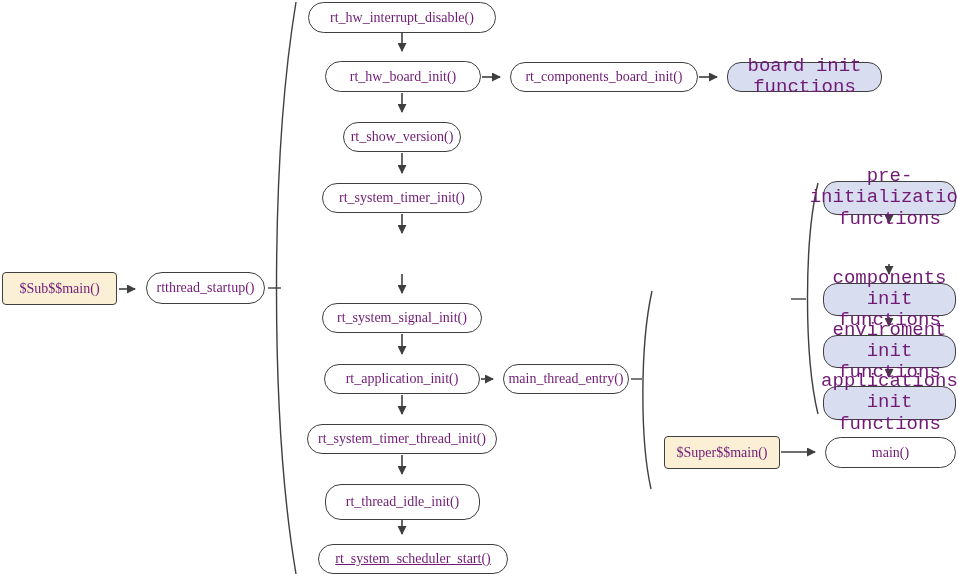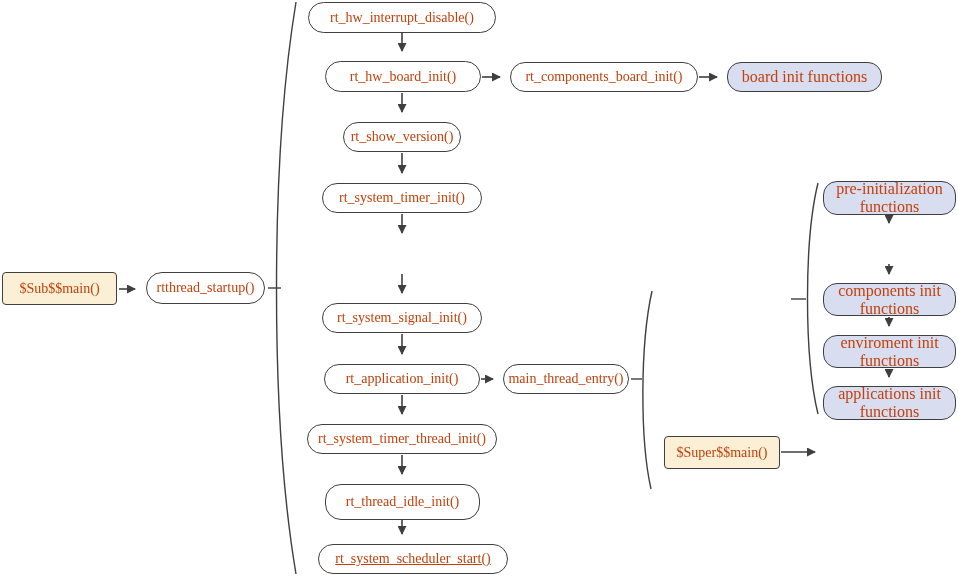--- a/index.html
+++ b/index.html
@@ -26,34 +26,35 @@
 
   .node {
     position: absolute;
     display: flex;
     align-items: center;
     justify-content: center;
     text-align: center;
     box-sizing: border-box;
     background: var(--box_fill_white);
     border: 1.4px solid var(--border);
-    color: #c2410c;
+    color: #701a75;
     font-size: 14px;
     line-height: 1.12;
     white-space: nowrap;
   }
   .rounded { border-radius: 16px; }
   .rect { border-radius: 4px; }
   .tan { background: var(--box_fill_tan); }
   .blue {
     background: var(--box_fill_blue);
     border-radius: 14px;
-    font-size: 16px;
+    font-size: 19px;
     white-space: normal;
     padding: 1px 5px;
+    font-family: Liberation Mono, monospace;
   }
 
   #n-sub_main                    { left: 2px;   top: 272px; width: 115px; height: 33px; }
   #n-rtthread_startup            { left: 146px; top: 272px; width: 119px; height: 32px; }
   #n-hw_interrupt_disable        { left: 308px; top: 2px;   width: 188px; height: 31px; }
   #n-hw_board_init               { left: 325px; top: 61px;  width: 156px; height: 31px; }
   #n-components_board_init       { left: 510px; top: 62px;  width: 188px; height: 30px; }
   #n-board_init_functions        { left: 727px; top: 62px;  width: 155px; height: 30px; }
   #n-show_version                { left: 343px; top: 122px; width: 118px; height: 30px; }
   #n-system_timer_init           { left: 322px; top: 183px; width: 160px; height: 30px; }
@@ -128,13 +129,14 @@
   <div class="node rounded" id="n-application_init">rt_application_init()</div>
   <div class="node rounded" id="n-main_thread_entry">main_thread_entry()</div>
   <div class="node rounded" id="n-system_timer_thread_init">rt_system_timer_thread_init()</div>
   <div class="node rounded" id="n-thread_idle_init">rt_thread_idle_init()</div>
   <div class="node rounded" id="n-system_scheduler_start">rt_system_scheduler_start()</div>
   <div class="node rounded blue" id="n-pre_init_functions">pre-initialization functions</div>
   <div class="node rounded blue" id="n-components_init_functions">components init functions</div>
   <div class="node rounded blue" id="n-environment_init_functions">enviroment init functions</div>
   <div class="node rounded blue" id="n-applications_init_functions">applications init functions</div>
   <div class="node rect tan" id="n-super_main">$Super$$main()</div>
+  <div class="node rounded" id="n-main">main()</div>
 </div>
 
 </body></html>

